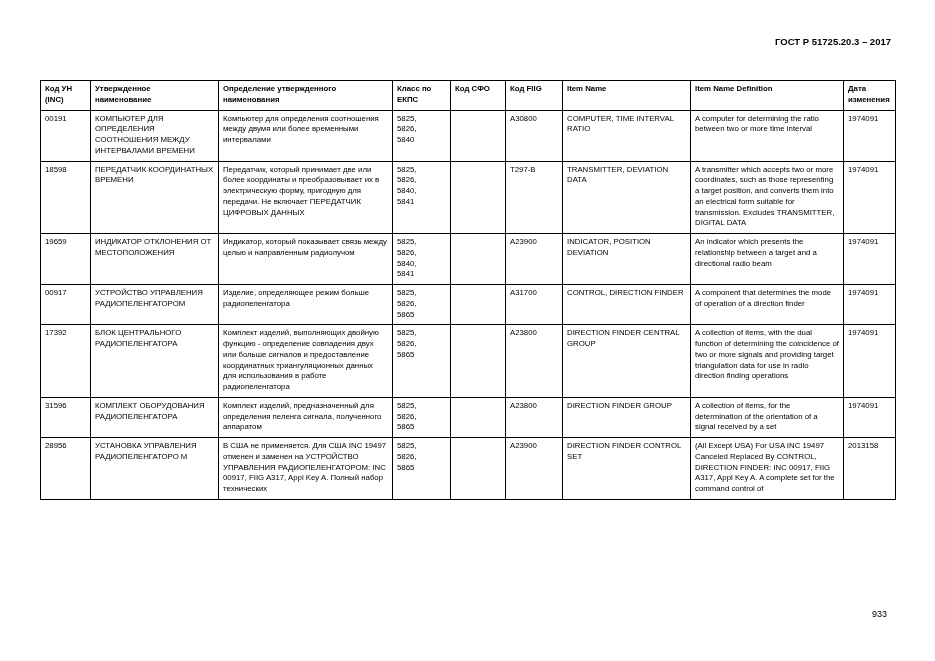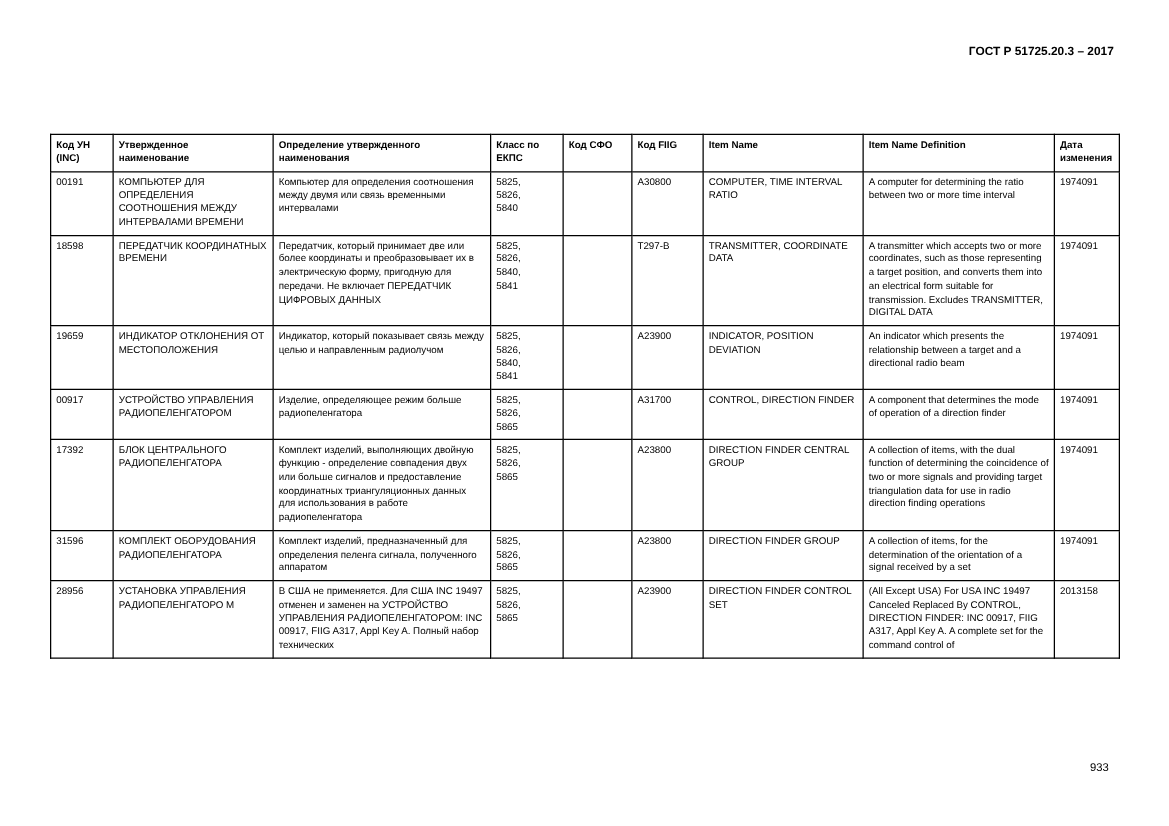--- a/index.html
+++ b/index.html
@@ -21,21 +21,20 @@
     font-size: 9.5px;
     text-align: center;
   }
   table.main-table {
     position: absolute;
     left: 40px;
     top: 80px;
     width: 855px;
     border-collapse: collapse;
     table-layout: fixed;
-    margin-top: 27px;
   }
   table.main-table th,
   table.main-table td {
     border: 1px solid #000;
     vertical-align: top;
     padding: 3px 4px 4px 4px;
     font-size: 7.8px;
     line-height: 1.38;
     white-space: pre-line;
     word-wrap: break-word;
@@ -85,41 +84,41 @@
         <th>Item Name</th>
         <th>Item Name Definition</th>
         <th>Дата
 изменения</th>
       </tr>
   </thead>
   <tbody>
       <tr>
         <td>00191</td>
         <td>КОМПЬЮТЕР ДЛЯ ОПРЕДЕЛЕНИЯ СООТНОШЕНИЯ МЕЖДУ ИНТЕРВАЛАМИ ВРЕМЕНИ</td>
-        <td>Компьютер для определения соотношения между двумя или связь временными интервалами</td>
+        <td>Компьютер для определения соотношения между двумя или более временными интервалами</td>
         <td>5825,
 5826,
 5840</td>
         <td></td>
         <td>A30800</td>
         <td>COMPUTER, TIME INTERVAL RATIO</td>
         <td>A computer for determining the ratio between two or more time interval</td>
         <td>1974091</td>
       </tr>
       <tr>
         <td>18598</td>
         <td>ПЕРЕДАТЧИК КООРДИНАТНЫХ ВРЕМЕНИ</td>
         <td>Передатчик, который принимает две или более координаты и преобразовывает их в электрическую форму, пригодную для передачи. Не включает ПЕРЕДАТЧИК ЦИФРОВЫХ ДАННЫХ</td>
         <td>5825,
 5826,
 5840,
 5841</td>
         <td></td>
         <td>T297-B</td>
-        <td>TRANSMITTER, COORDINATE DATA</td>
+        <td>TRANSMITTER, DEVIATION DATA</td>
         <td>A transmitter which accepts two or more coordinates, such as those representing a target position, and converts them into an electrical form suitable for transmission. Excludes TRANSMITTER, DIGITAL DATA</td>
         <td>1974091</td>
       </tr>
       <tr>
         <td>19659</td>
         <td>ИНДИКАТОР ОТКЛОНЕНИЯ ОТ МЕСТОПОЛОЖЕНИЯ</td>
         <td>Индикатор, который показывает связь между целью и направленным радиолучом</td>
         <td>5825,
 5826,
 5840,

